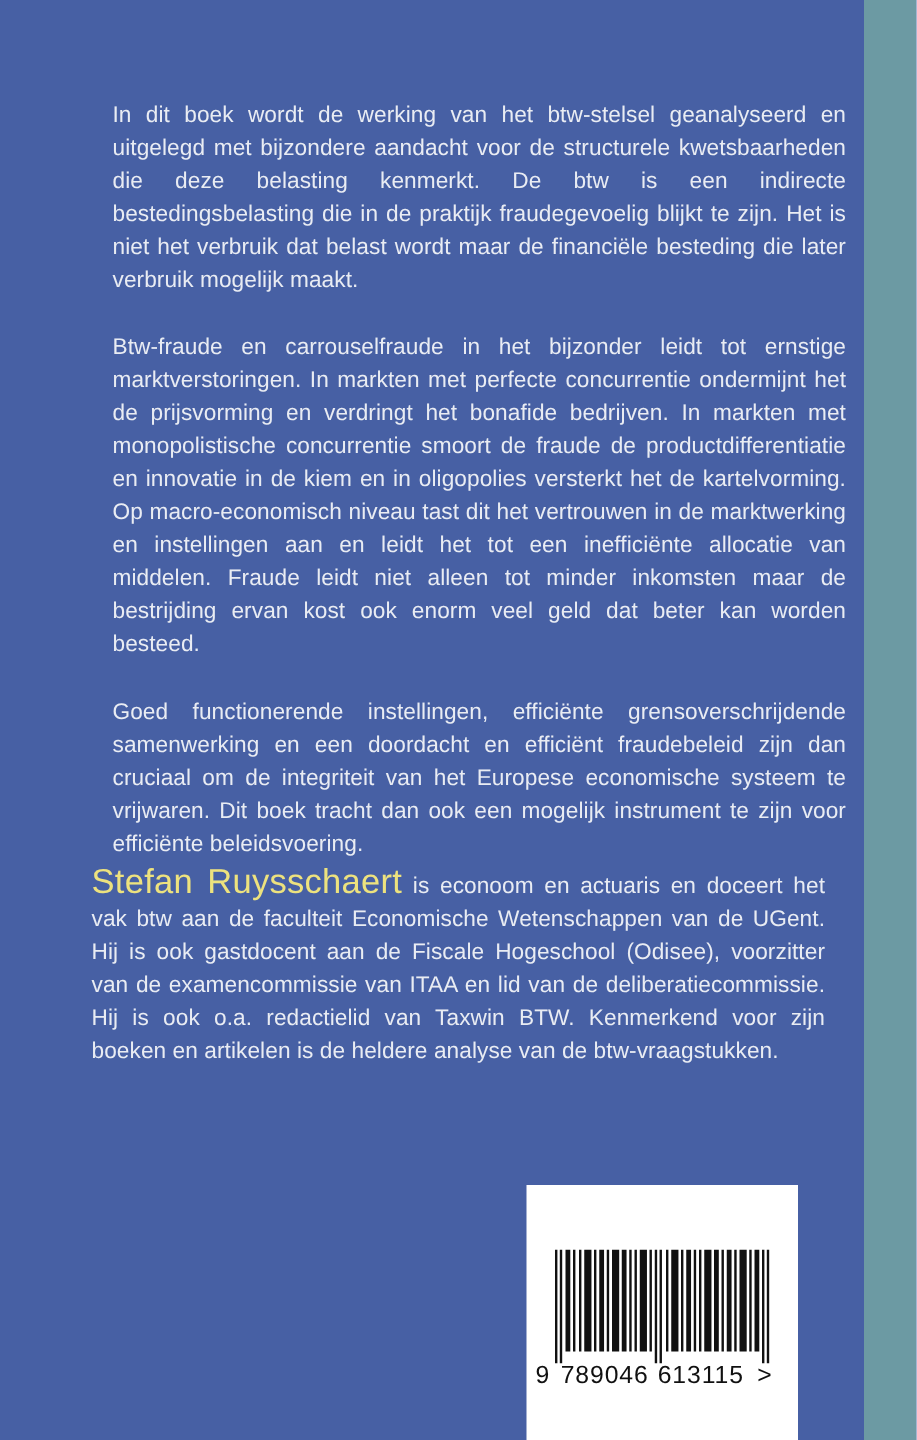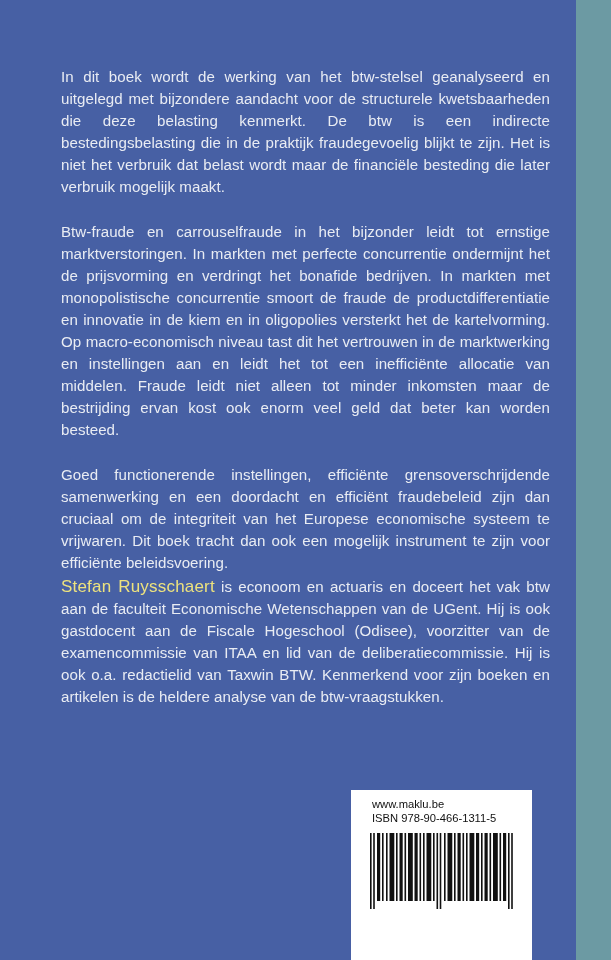--- a/index.html
+++ b/index.html
@@ -20,21 +20,21 @@
   .spine-strip {
     position: absolute;
     top: 0;
     right: 0;
     width: 35px;
     height: 960px;
     background: #6C9AA3;
   }
   .blurb {
     position: absolute;
-    left: 61px;
+    left: 75px;
     top: 66px;
     width: 489px;
   }
   .para {
     color: #E9ECF3;
     font-size: 15.1px;
     line-height: 22.1px;
     text-align: justify;
     margin: 0 0 22px 0;
     letter-spacing: 0.05px;
@@ -52,21 +52,21 @@
   .bio-para {
     color: #E9ECF3;
     font-size: 15.1px;
     line-height: 22.1px;
     text-align: justify;
     margin: 0;
     letter-spacing: 0.05px;
   }
   .author-name {
     color: #EDE27E;
-    font-size: 17px;
+    font-size: 23px;
     line-height: 22.1px;
     letter-spacing: 0.2px;
   }
   .isbn-box {
     position: absolute;
     left: 351px;
     top: 790px;
     width: 181px;
     height: 170px;
     background: #ffffff;
@@ -116,24 +116,20 @@
     <p class="para">In dit boek wordt de werking van het btw-stelsel geanalyseerd en uitgelegd met bijzondere aandacht voor de structurele kwetsbaarheden die deze belasting kenmerkt. De btw is een indirecte bestedingsbelasting die in de praktijk fraudegevoelig blijkt te zijn. Het is niet het verbruik dat belast wordt maar de financiële besteding die later verbruik mogelijk maakt.</p>
     <p class="para">Btw-fraude en carrouselfraude in het bijzonder leidt tot ernstige marktverstoringen. In markten met perfecte concurrentie ondermijnt het de prijsvorming en verdringt het bonafide bedrijven. In markten met monopolistische concurrentie smoort de fraude de productdifferentiatie en innovatie in de kiem en in oligopolies versterkt het de kartelvorming. Op macro-economisch niveau tast dit het vertrouwen in de marktwerking en instellingen aan en leidt het tot een inefficiënte allocatie van middelen. Fraude leidt niet alleen tot minder inkomsten maar de bestrijding ervan kost ook enorm veel geld dat beter kan worden besteed.</p>
     <p class="para">Goed functionerende instellingen, efficiënte grensoverschrijdende samenwerking en een doordacht en efficiënt fraudebeleid zijn dan cruciaal om de integriteit van het Europese economische systeem te vrijwaren. Dit boek tracht dan ook een mogelijk instrument te zijn voor efficiënte beleidsvoering.</p>
   </div>
 
   <div class="bio-block">
     <p class="bio-para"><span class="author-name">Stefan Ruysschaert</span><span> is econoom en actuaris en doceert het vak btw aan de faculteit Economische Wetenschappen van de UGent. Hij is ook gastdocent aan de Fiscale Hogeschool (Odisee), voorzitter van de examencommissie van ITAA en lid van de deliberatiecommissie. Hij is ook o.a. redactielid van Taxwin BTW. Kenmerkend voor zijn boeken en artikelen is de heldere analyse van de btw-vraagstukken.</span></p>
   </div>
 
   <div class="isbn-box">
-    <div class="isbn-lines">
-      <div>www.maklu.be</div>
-      <div>ISBN 978-90-466-1311-5</div>
-    </div>
 
     <div class="barcode-wrap">
       <svg width="146" height="76" viewBox="0 0 146 76" xmlns="http://www.w3.org/2000/svg" aria-hidden="true">
         <rect x="0" y="0" width="146" height="76" fill="#ffffff"></rect>
         <g fill="#111111">
           <rect x="0" y="0" width="1.6" height="76"></rect>
           <rect x="3.2" y="0" width="1.6" height="76"></rect>
           <rect x="7" y="0" width="3.2" height="68"></rect>
           <rect x="12" y="0" width="1.6" height="68"></rect>
           <rect x="16" y="0" width="1.6" height="68"></rect>
@@ -162,15 +158,18 @@
           <rect x="119.5" y="0" width="1.6" height="68"></rect>
           <rect x="123" y="0" width="4.8" height="68"></rect>
           <rect x="129.5" y="0" width="1.6" height="68"></rect>
           <rect x="133" y="0" width="3.2" height="68"></rect>
           <rect x="138" y="0" width="1.6" height="76"></rect>
           <rect x="141.2" y="0" width="1.6" height="76"></rect>
         </g>
       </svg>
     </div>
 
+    <div class="barcode-digits">
+      <span class="dig-lead">9</span><span class="dig-grp">789046</span><span class="dig-grp">613115</span><span class="dig-tail">&gt;</span>
+    </div>
   </div>
 
 </div>
 
 </body></html>

